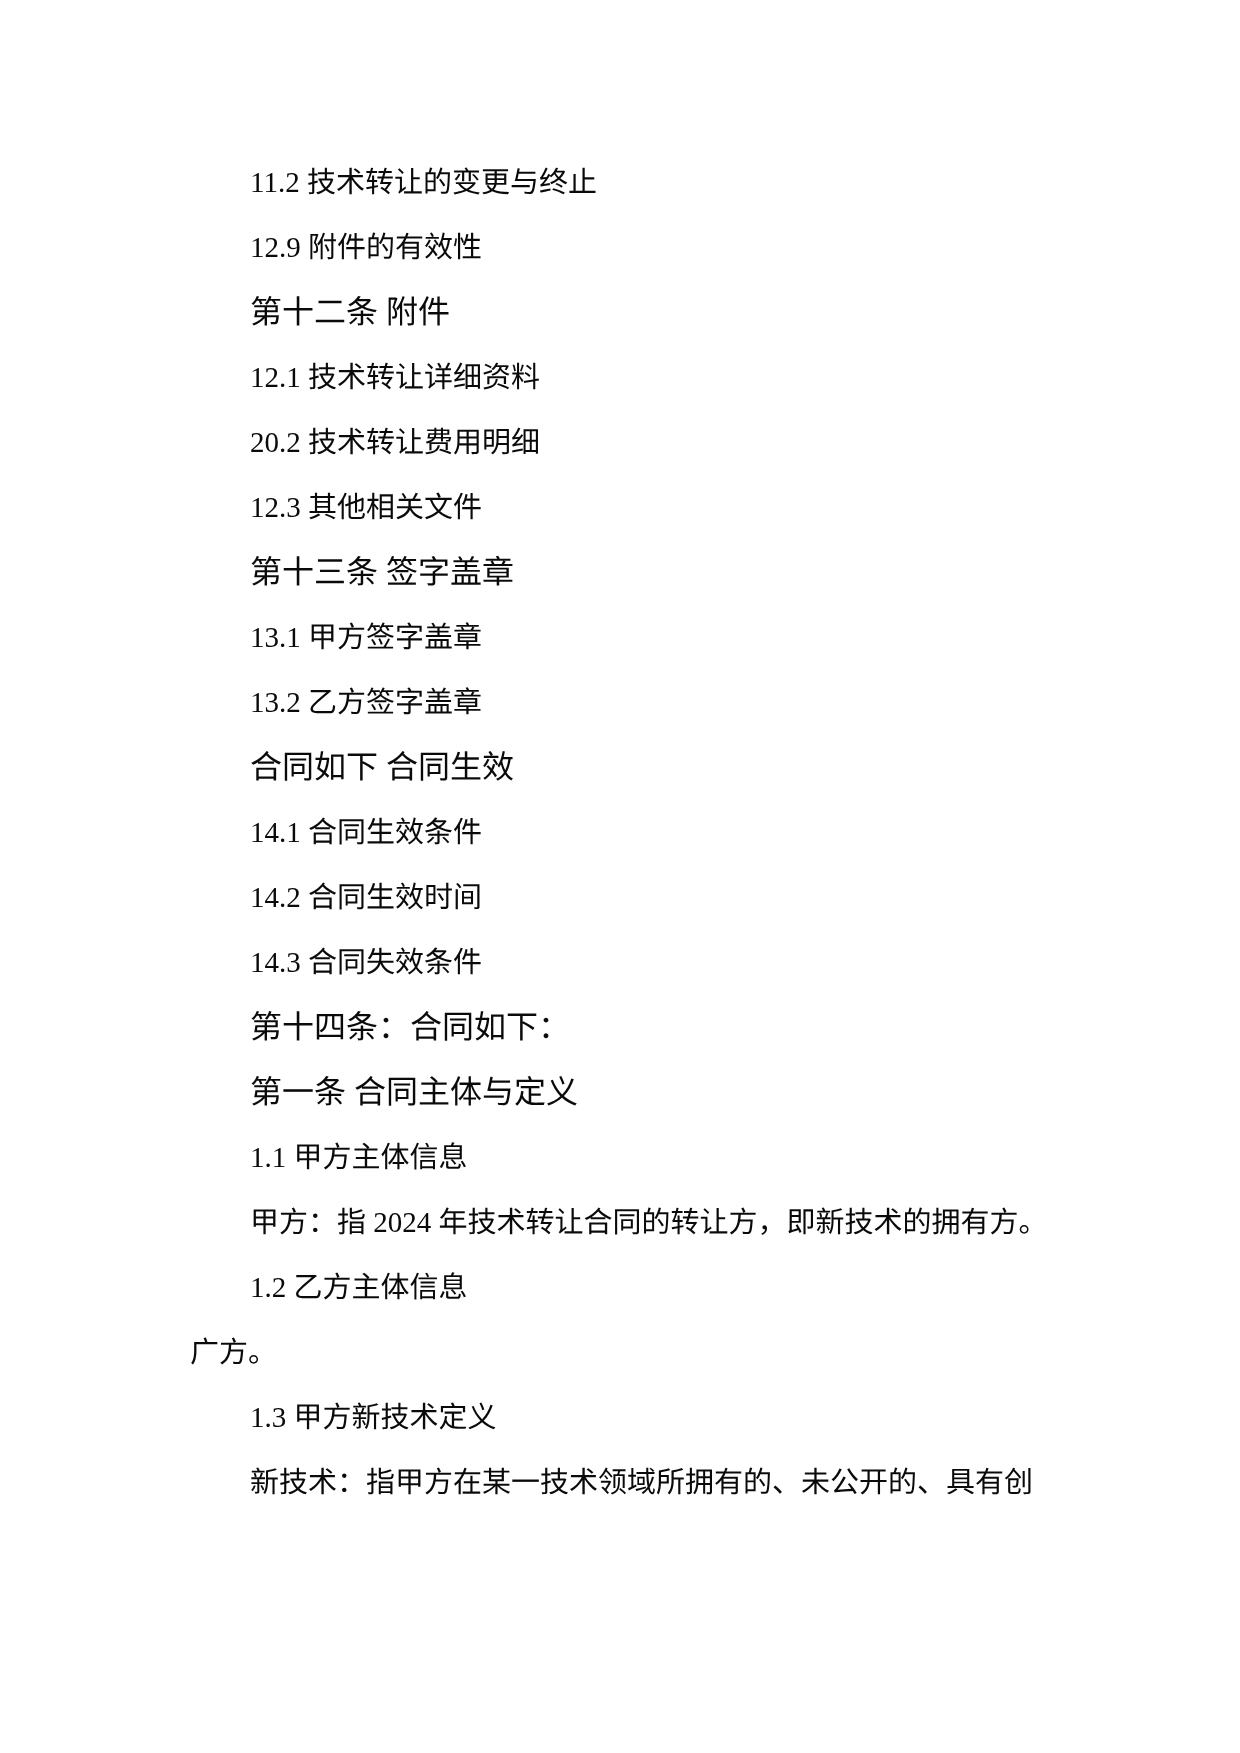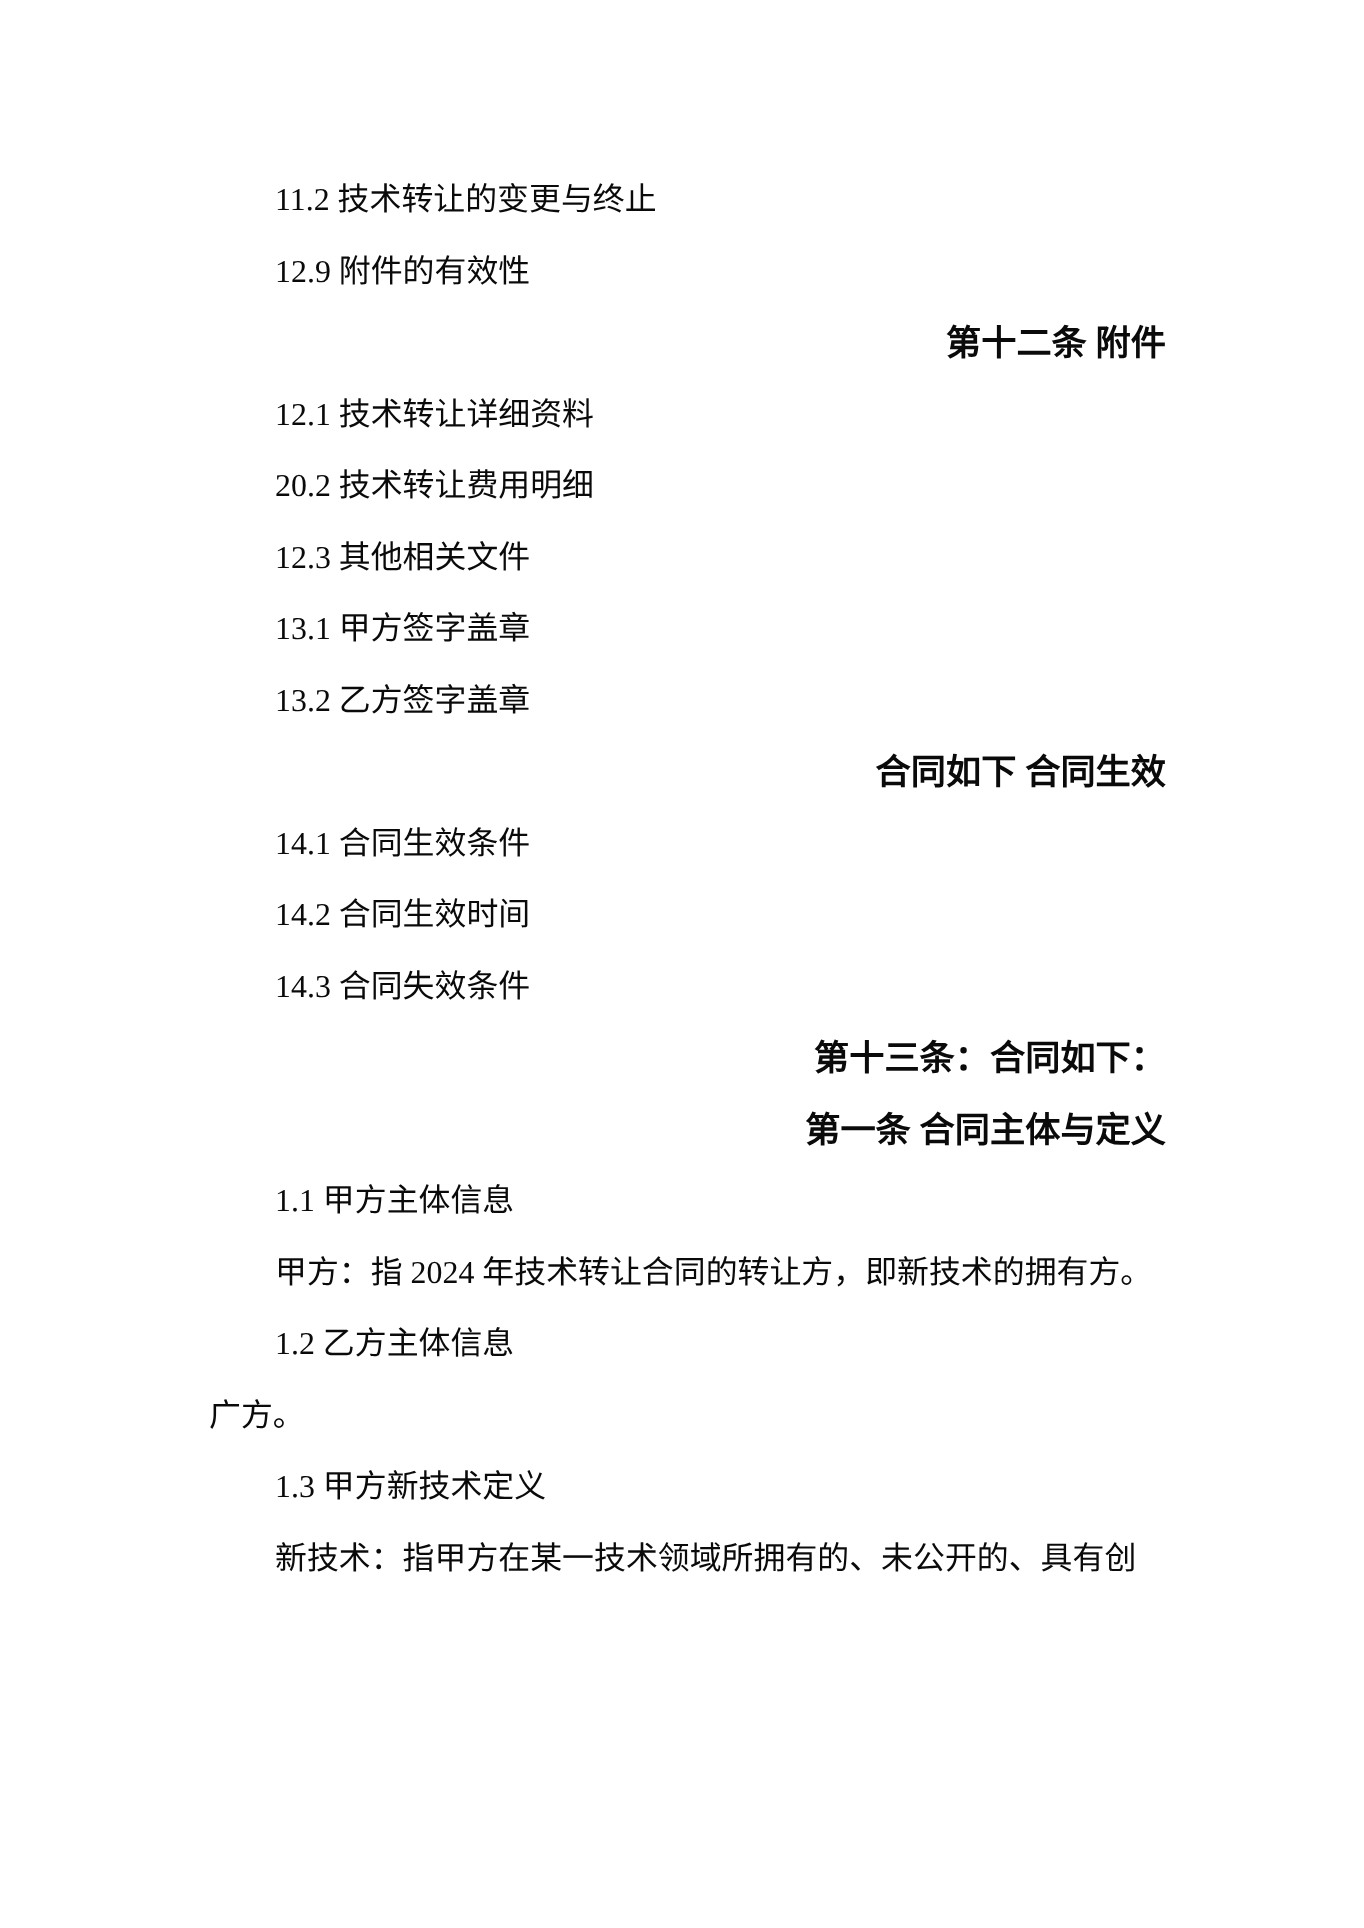--- a/index.html
+++ b/index.html
@@ -26,43 +26,43 @@
     height: 65px;
     line-height: 65px;
     font-size: 29px;
     white-space: nowrap;
     text-align: left;
   }
   .indent {
     padding-left: 60px;
   }
   .heading {
-    font-weight: 700;
+    font-weight: 400;
     font-size: 32px;
-    text-align: right;
   }
 </style>
 </head>
 <body>
 
 <div class="page">
   <div class="content">
     <div class="line indent">11.2 技术转让的变更与终止</div>
     <div class="line indent">12.9 附件的有效性</div>
     <div class="line indent heading">第十二条 附件</div>
     <div class="line indent">12.1 技术转让详细资料</div>
     <div class="line indent">20.2 技术转让费用明细</div>
     <div class="line indent">12.3 其他相关文件</div>
+    <div class="line indent heading">第十三条 签字盖章</div>
     <div class="line indent">13.1 甲方签字盖章</div>
     <div class="line indent">13.2 乙方签字盖章</div>
     <div class="line indent heading">合同如下 合同生效</div>
     <div class="line indent">14.1 合同生效条件</div>
     <div class="line indent">14.2 合同生效时间</div>
     <div class="line indent">14.3 合同失效条件</div>
-    <div class="line indent heading">第十三条：合同如下：</div>
+    <div class="line indent heading">第十四条：合同如下：</div>
     <div class="line indent heading">第一条 合同主体与定义</div>
     <div class="line indent">1.1 甲方主体信息</div>
     <div class="line indent">甲方：指 2024 年技术转让合同的转让方，即新技术的拥有方。</div>
     <div class="line indent">1.2 乙方主体信息</div>
     <div class="line">广方。</div>
     <div class="line indent">1.3 甲方新技术定义</div>
     <div class="line indent">新技术：指甲方在某一技术领域所拥有的、未公开的、具有创</div>
   </div>
 </div>
 

